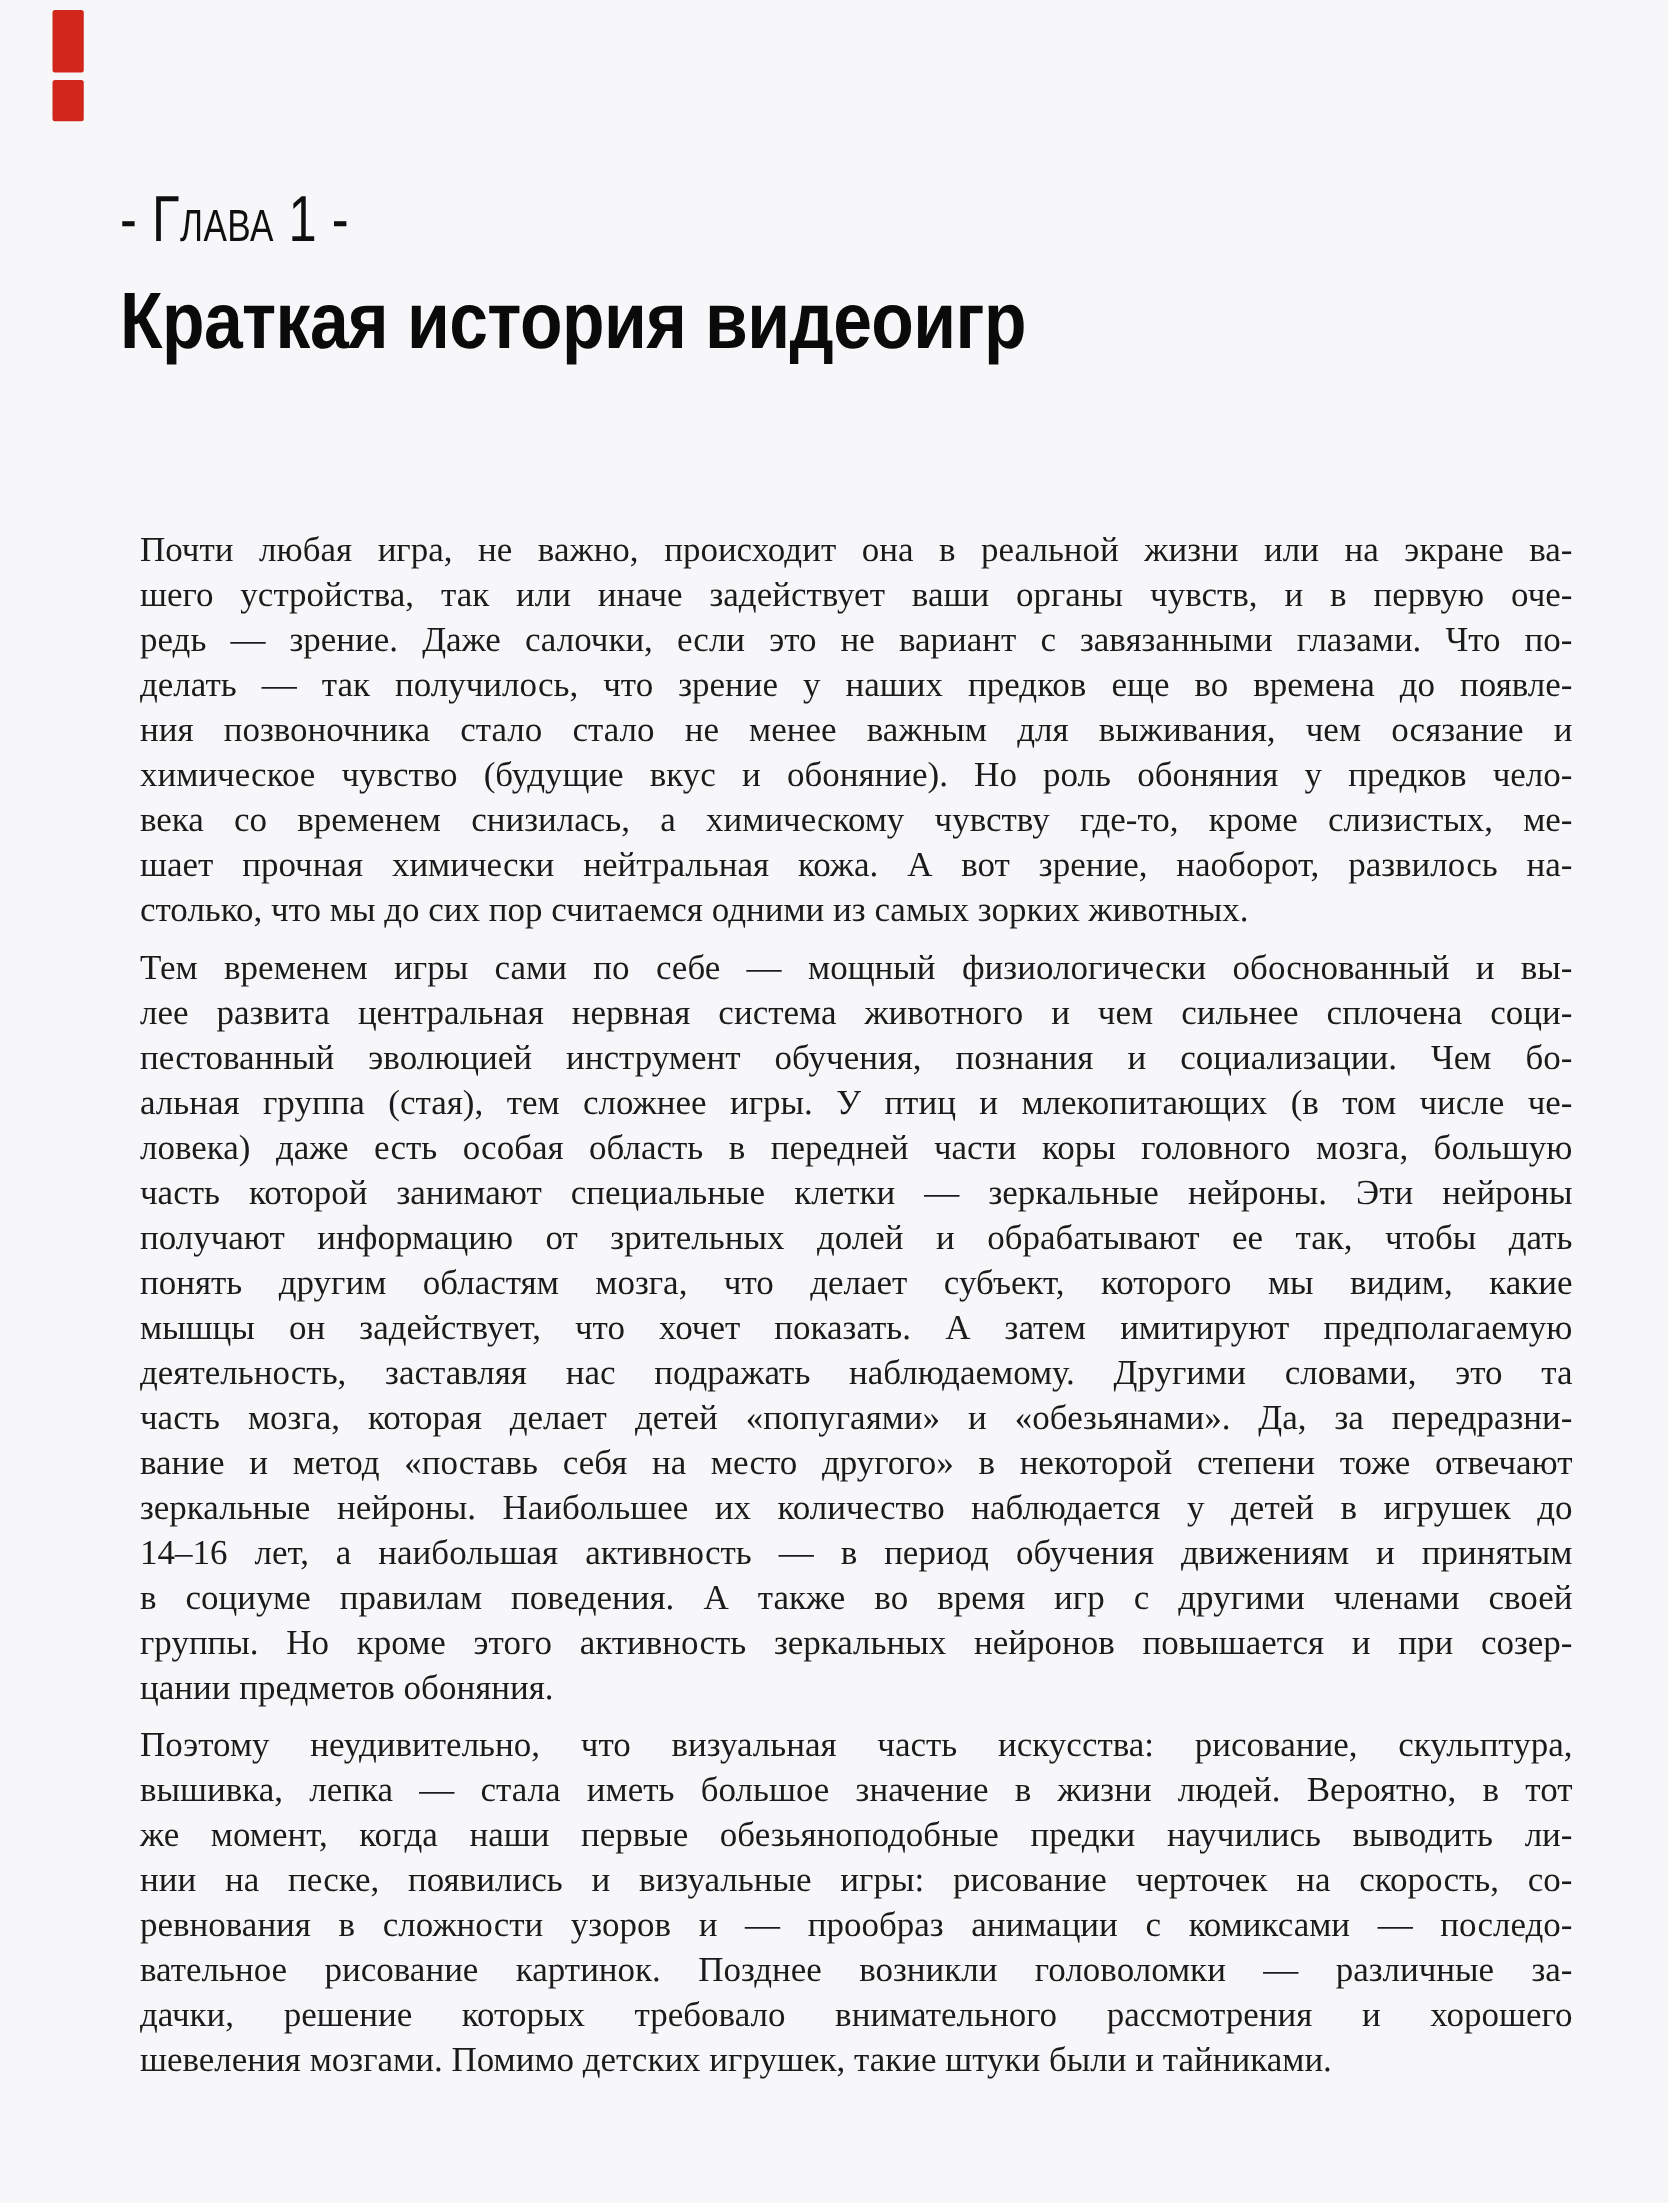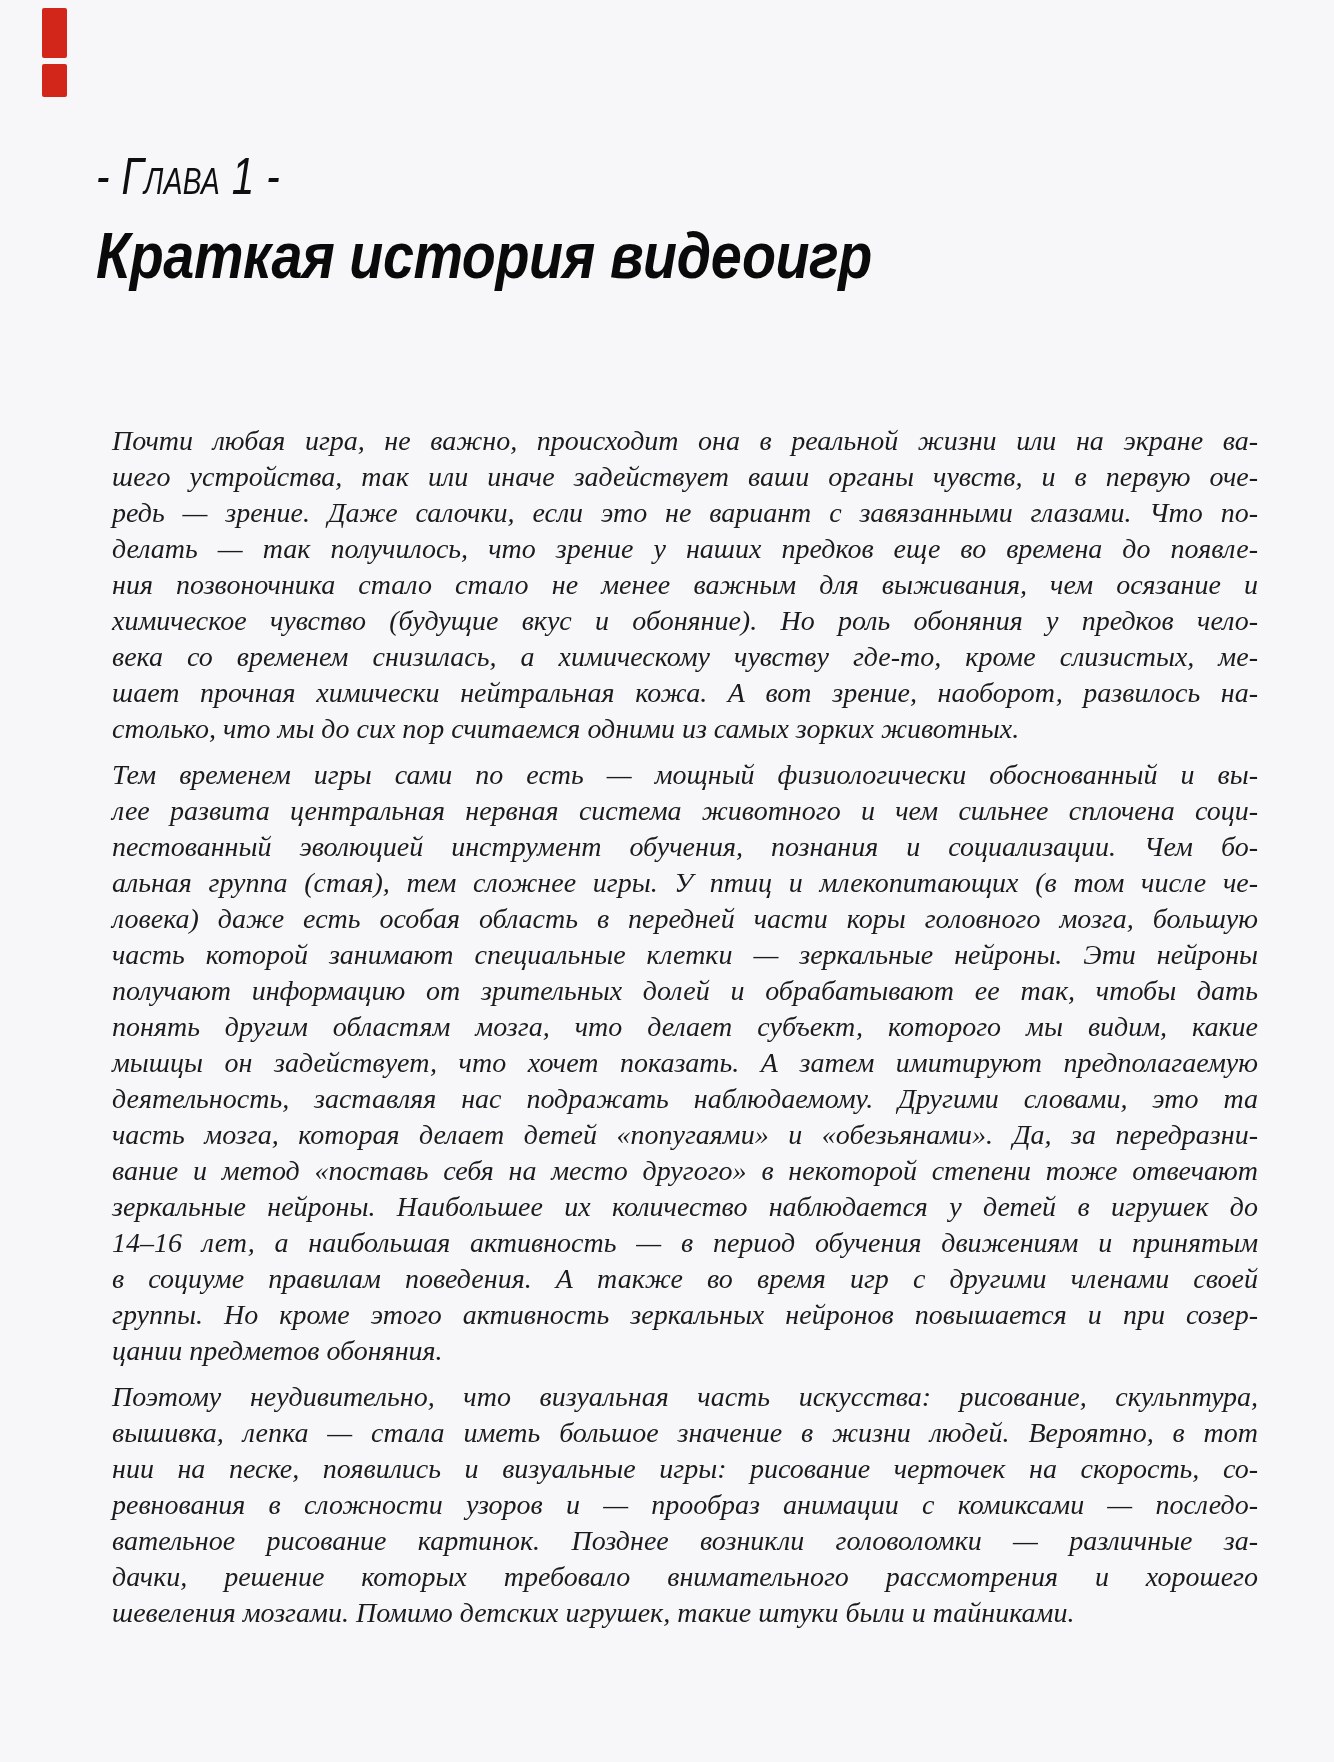--- a/index.html
+++ b/index.html
@@ -12,21 +12,20 @@
     background: #f7f7f9;
     font-family: "Liberation Serif", serif;
     color: #1b1b1b;
     overflow: hidden;
   }
   .page {
     position: relative;
     width: 1334px;
     height: 1762px;
     background: #f7f7f9;
-    font-style: italic;
   }
   
   .stamp {
     position: absolute;
     left: 42px;
     top: 8px;
     width: 25px;
   }
   .stamp-block {
     width: 25px;
@@ -107,41 +106,42 @@
         <div class="line">шего устройства, так или иначе задействует ваши органы чувств, и в первую оче-</div>
         <div class="line">редь — зрение. Даже салочки, если это не вариант с завязанными глазами. Что по-</div>
         <div class="line">делать — так получилось, что зрение у наших предков еще во времена до появле-</div>
         <div class="line">ния позвоночника стало стало не менее важным для выживания, чем осязание и</div>
         <div class="line">химическое чувство (будущие вкус и обоняние). Но роль обоняния у предков чело-</div>
         <div class="line">века со временем снизилась, а химическому чувству где-то, кроме слизистых, ме-</div>
         <div class="line">шает прочная химически нейтральная кожа. А вот зрение, наоборот, развилось на-</div>
         <div class="line last">столько, что мы до сих пор считаемся одними из самых зорких животных.</div>
       </div>
       <div class="paragraph">
-        <div class="line">Тем временем игры сами по есть — мощный физиологически обоснованный и вы-</div>
+        <div class="line">Тем временем игры сами по себе — мощный физиологически обоснованный и вы-</div>
         <div class="line">лее развита центральная нервная система животного и чем сильнее сплочена соци-</div>
         <div class="line">пестованный эволюцией инструмент обучения, познания и социализации. Чем бо-</div>
         <div class="line">альная группа (стая), тем сложнее игры. У птиц и млекопитающих (в том числе че-</div>
         <div class="line">ловека) даже есть особая область в передней части коры головного мозга, большую</div>
         <div class="line">часть которой занимают специальные клетки — зеркальные нейроны. Эти нейроны</div>
         <div class="line">получают информацию от зрительных долей и обрабатывают ее так, чтобы дать</div>
         <div class="line">понять другим областям мозга, что делает субъект, которого мы видим, какие</div>
         <div class="line">мышцы он задействует, что хочет показать. А затем имитируют предполагаемую</div>
         <div class="line">деятельность, заставляя нас подражать наблюдаемому. Другими словами, это та</div>
         <div class="line">часть мозга, которая делает детей «попугаями» и «обезьянами». Да, за передразни-</div>
         <div class="line">вание и метод «поставь себя на место другого» в некоторой степени тоже отвечают</div>
         <div class="line">зеркальные нейроны. Наибольшее их количество наблюдается у детей в игрушек до</div>
         <div class="line">14–16 лет, а наибольшая активность — в период обучения движениям и принятым</div>
         <div class="line">в социуме правилам поведения. А также во время игр с другими членами своей</div>
         <div class="line">группы. Но кроме этого активность зеркальных нейронов повышается и при созер-</div>
         <div class="line last">цании предметов обоняния.</div>
       </div>
       <div class="paragraph">
         <div class="line">Поэтому неудивительно, что визуальная часть искусства: рисование, скульптура,</div>
         <div class="line">вышивка, лепка — стала иметь большое значение в жизни людей. Вероятно, в тот</div>
+        <div class="line">же момент, когда наши первые обезьяноподобные предки научились выводить ли-</div>
         <div class="line">нии на песке, появились и визуальные игры: рисование черточек на скорость, со-</div>
         <div class="line">ревнования в сложности узоров и — прообраз анимации с комиксами — последо-</div>
         <div class="line">вательное рисование картинок. Позднее возникли головоломки — различные за-</div>
         <div class="line">дачки, решение которых требовало внимательного рассмотрения и хорошего</div>
         <div class="line last">шевеления мозгами. Помимо детских игрушек, такие штуки были и тайниками.</div>
       </div>
     </div>
 
 </div>
 

